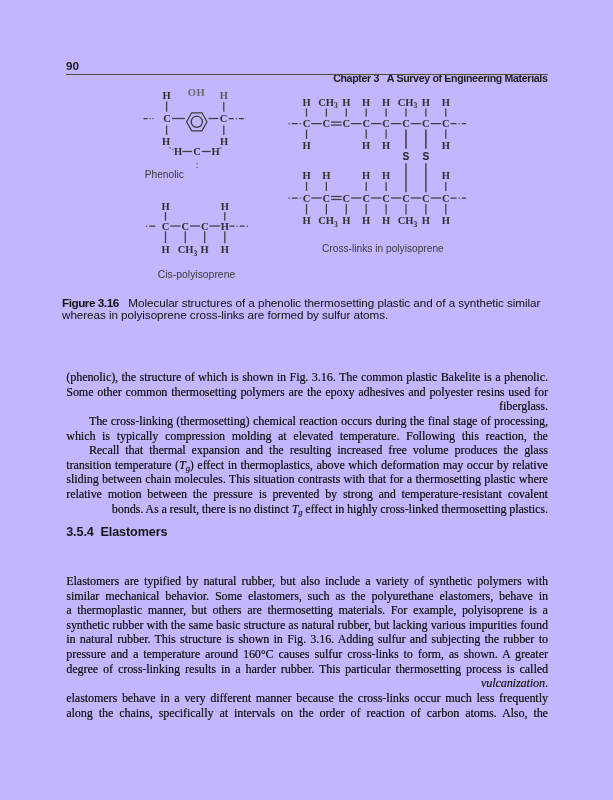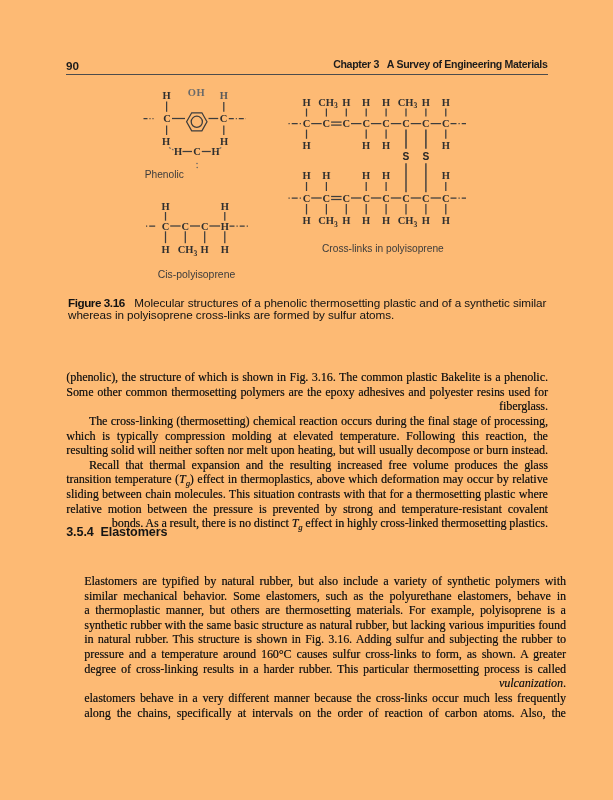--- a/index.html
+++ b/index.html
@@ -1,24 +1,24 @@
 <!DOCTYPE html>
 <html><head>
 <meta charset="utf-8">
 <style>
   html,body{margin:0;padding:0;background:#fff;}
-  .page{position:relative;width:613px;height:800px;background:#fdba74;overflow:hidden;}
+  .page{position:relative;width:613px;height:800px;background:#c4b5fd;overflow:hidden;}
   .hdrL{position:absolute;left:66px;top:60.0px;font:bold 11.7px "Liberation Sans",sans-serif;line-height:12px;color:#1c1c1c;}
-  .hdrR{position:absolute;right:65.5px;top:58px;font:bold 10.6px "Liberation Sans",sans-serif;line-height:12px;color:#1c1c1c;letter-spacing:-0.33px;}
+  .hdrR{position:absolute;right:65.5px;top:72px;font:bold 10.6px "Liberation Sans",sans-serif;line-height:12px;color:#1c1c1c;letter-spacing:-0.33px;}
   .rule{position:absolute;left:66px;top:73.8px;width:482px;height:1.2px;background:#4c4c4c;}
-  .cap{position:absolute;left:68px;top:296.8px;width:482px;font:11.7px "Liberation Sans",sans-serif;line-height:12.2px;color:#121212;letter-spacing:-0.06px;}
+  .cap{position:absolute;left:62px;top:296.8px;width:482px;font:11.7px "Liberation Sans",sans-serif;line-height:12.2px;color:#121212;letter-spacing:-0.06px;}
   .cl{white-space:nowrap;height:12.2px;}
   .body{position:absolute;left:66.3px;width:481.6px;font:12px "Liberation Serif",serif;line-height:14.65px;color:#111111;letter-spacing:-0.05px;word-spacing:-0.1px;text-shadow:0.25px 0 0 rgba(17,17,17,0.55);}
   .b1{top:370px;}
-  .b2{top:573.9px;margin-left:18px;}
+  .b2{top:573.9px;}
   .j{text-align:justify;text-align-last:justify;height:14.65px;overflow:visible;white-space:nowrap;}
   .l{text-align:right;height:14.65px;white-space:nowrap;}
   .ind{padding-left:22.6px;}
   .head{position:absolute;left:66.2px;top:525px;font:bold 12.6px "Liberation Sans",sans-serif;line-height:14px;color:#151515;letter-spacing:-0.1px;}
   i{font-style:italic;}
   sub{font-size:8.5px;vertical-align:baseline;position:relative;top:2.5px;}
 </style>
 </head>
 <body>
 <div class="page">
@@ -175,21 +175,20 @@
       <div class="cl"><b style="letter-spacing:-0.45px;">Figure 3.16</b>&nbsp;&nbsp;&nbsp;Molecular structures of a phenolic thermosetting plastic and of a synthetic similar</div>
       <div class="cl">whereas in polyisoprene cross-links are formed by sulfur atoms.</div>
     </div>
 
   <div class="body b1">
     <div class="j">(phenolic), the structure of which is shown in Fig. 3.16. The common plastic Bakelite is a phenolic.</div>
     <div class="j">Some other common thermosetting polymers are the epoxy adhesives and polyester resins used for</div>
     <div class="l">fiberglass.</div>
     <div class="j ind">The cross-linking (thermosetting) chemical reaction occurs during the final stage of processing,</div>
     <div class="j">which is typically compression molding at elevated temperature. Following this reaction, the</div>
-    <div class="j">resulting solid will neither soften nor melt upon heating, but will usually decompose or burn instead.</div>
     <div class="j ind">Recall that thermal expansion and the resulting increased free volume produces the glass</div>
     <div class="j">transition temperature (<i>T</i><sub><i>g</i></sub>) effect in thermoplastics, above which deformation may occur by relative</div>
     <div class="j">sliding between chain molecules. This situation contrasts with that for a thermosetting plastic where</div>
     <div class="j">relative motion between the pressure is prevented by strong and temperature-resistant covalent</div>
     <div class="l">bonds. As a result, there is no distinct <i>T</i><sub><i>g</i></sub> effect in highly cross-linked thermosetting plastics.</div>
   </div>
 
   <div class="head">3.5.4&nbsp;&nbsp;Elastomers</div>
 
   <div class="body b2">

